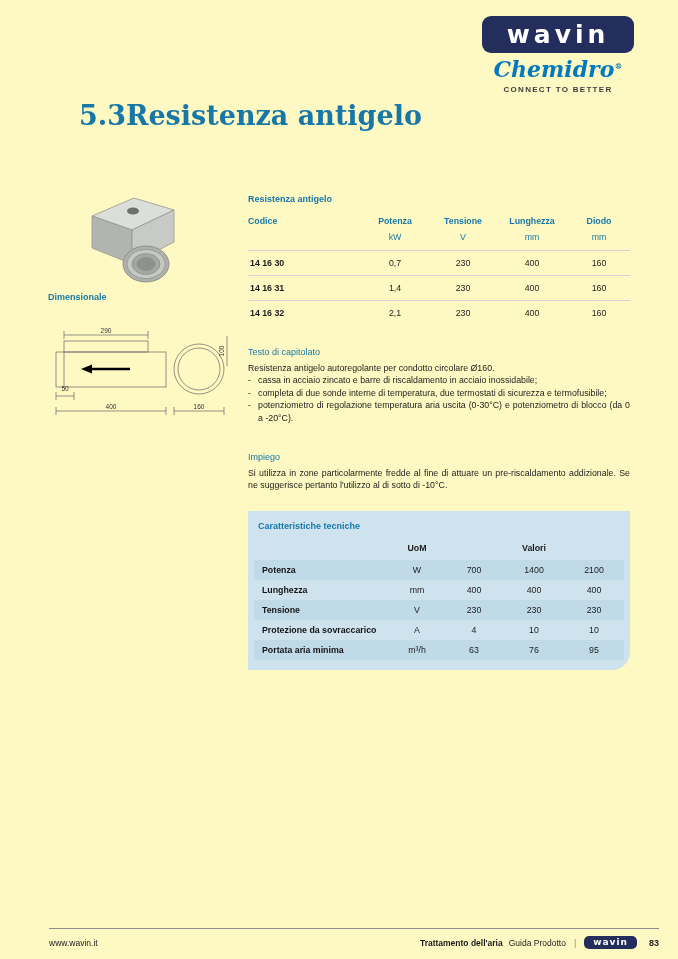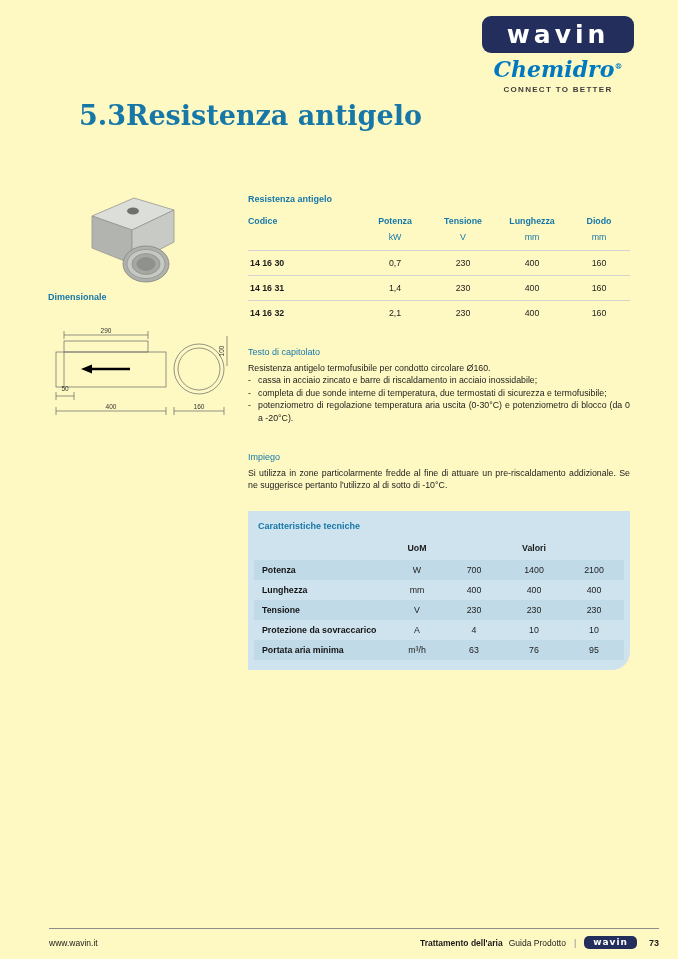--- a/index.html
+++ b/index.html
@@ -178,21 +178,21 @@
           <td class="val">2,1</td>
           <td class="val">230</td>
           <td class="val">400</td>
           <td class="val">160</td>
         </tr>
       </tbody>
   </table>
 
   <div class="text-block" style="top:347px;">
     <div class="blue-title">Testo di capitolato</div>
-    <div class="para">Resistenza antigelo termofusibile per condotto circolare Ø160.</div>
+    <div class="para">Resistenza antigelo autoregolante per condotto circolare Ø160.</div>
     <div class="bullet">
       <span class="marker">-</span>
       <span class="btext">cassa in acciaio zincato e barre di riscaldamento in acciaio inossidabile;</span>
     </div>
     <div class="bullet">
       <span class="marker">-</span>
       <span class="btext">completa di due sonde interne di temperatura, due termostati di sicurezza e termofusibile;</span>
     </div>
     <div class="bullet">
       <span class="marker">-</span>
@@ -262,17 +262,17 @@
     </table>
   </div>
 
   <div class="footer">
     <a class="site" href="#">www.wavin.it</a>
     <div class="footer-right">
       <span class="sec">Trattamento dell'aria</span>
       <span class="guide">Guida Prodotto</span>
       <span class="sep">|</span>
       <span class="footer-wavin">wavin</span>
-      <span class="page-num">73</span>
+      <span class="page-num">83</span>
     </div>
   </div>
 
 </div>
 
 </body></html>

